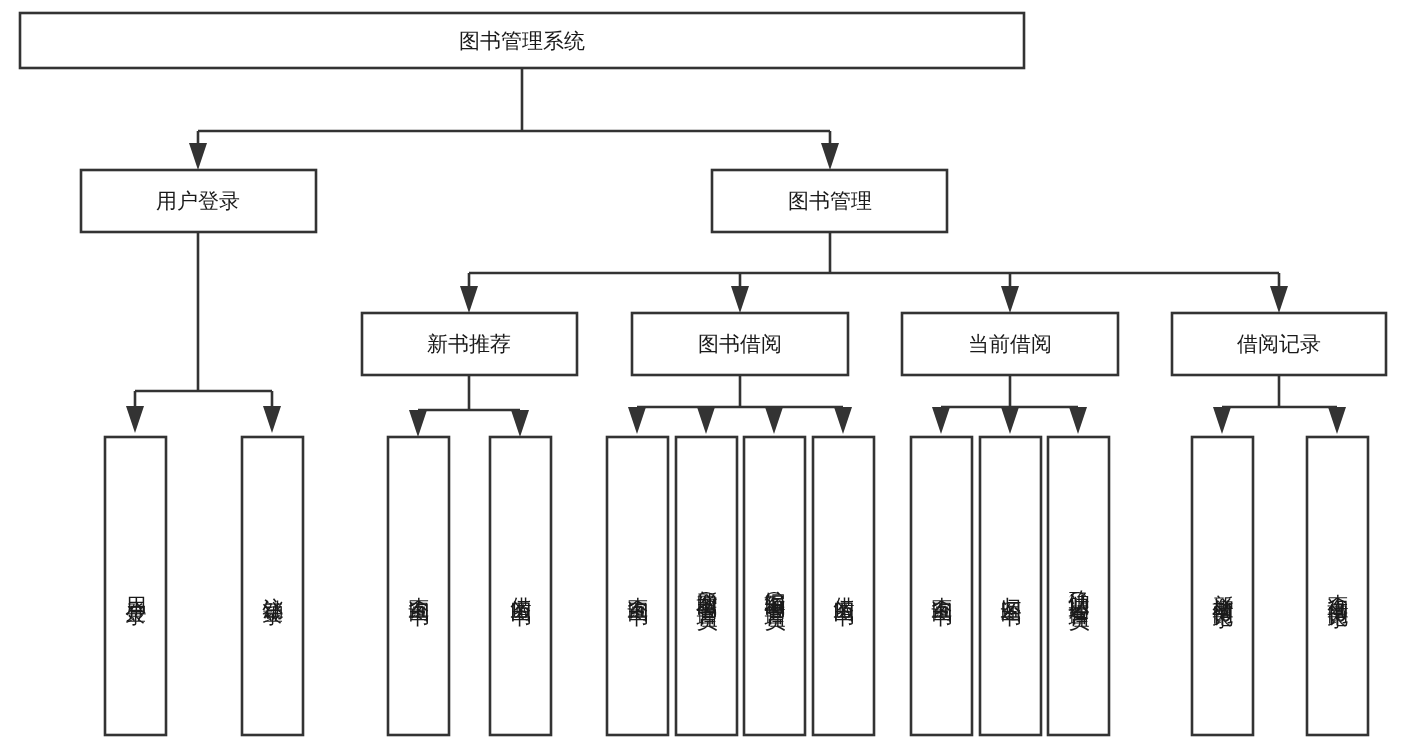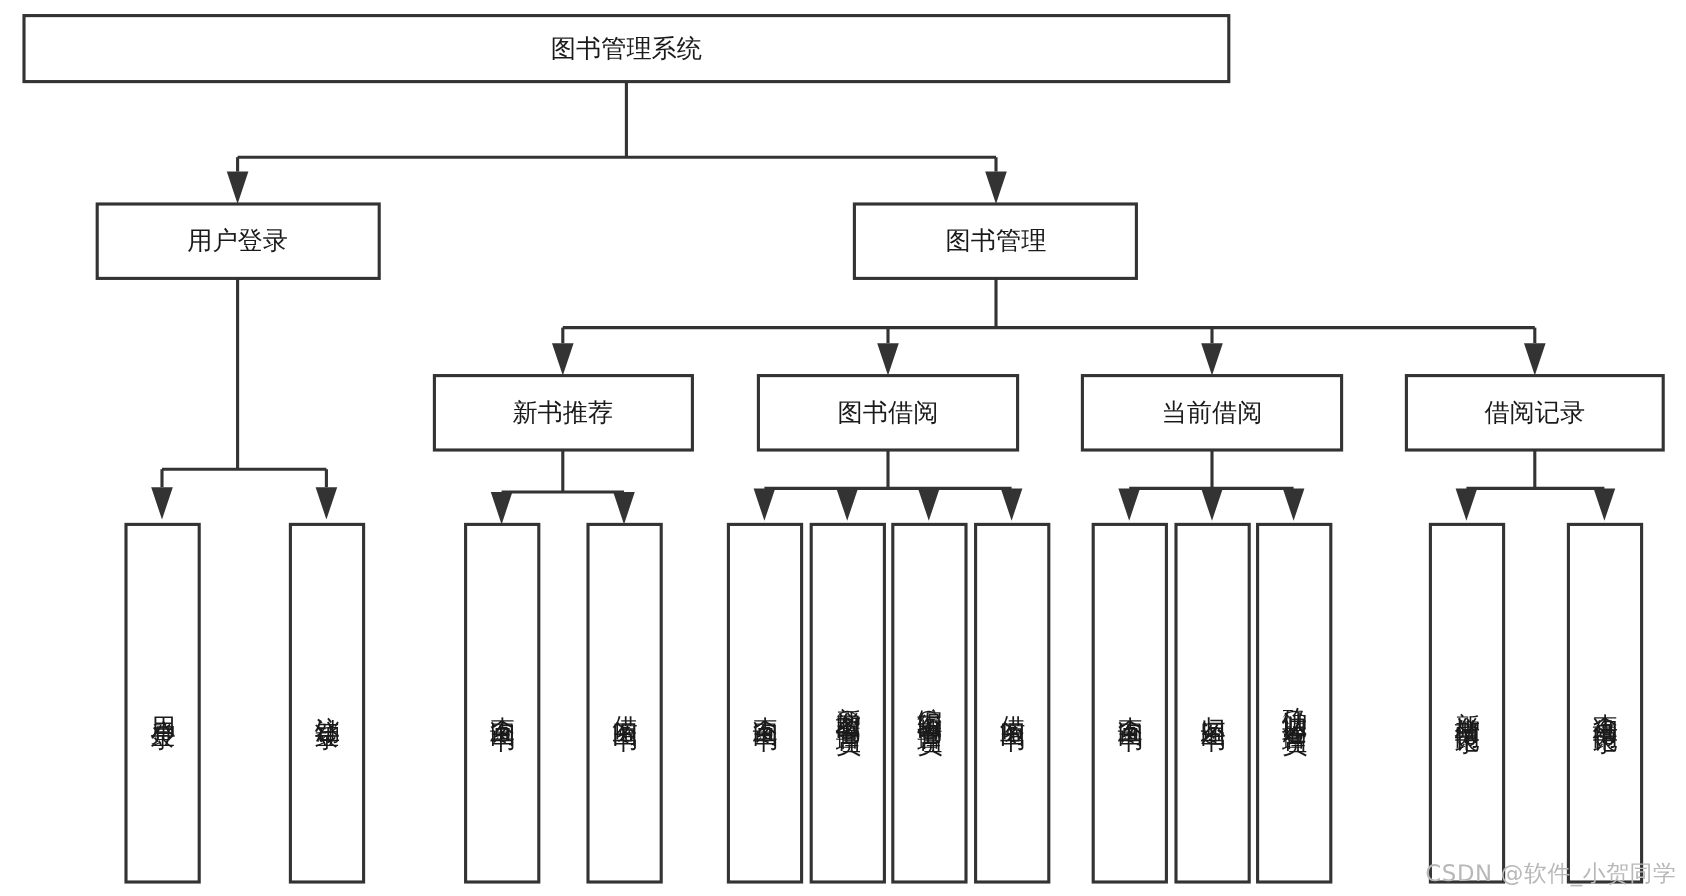--- a/index.html
+++ b/index.html
@@ -239,15 +239,14 @@
 
     <div class="node-label-v" style="left:911px; top:437px; width:61px; height:298px;">查询图书</div>
     <div class="node-label-v" style="left:980px; top:437px; width:61px; height:298px;">归还图书</div>
     <div class="node-label-v" style="left:1048px; top:437px; width:61px; height:298px;">确认归还（管理员）</div>
 
     <div class="node-label-v" style="left:1192px; top:437px; width:61px; height:298px;">新增借阅记录</div>
     <div class="node-label-v" style="left:1307px; top:437px; width:61px; height:298px;">查询借阅记录</div>
 
   </div>
 
-  <div id="watermark">CSDN @软件_小贺同学</div>
 
 </div>
 
 </body></html>

